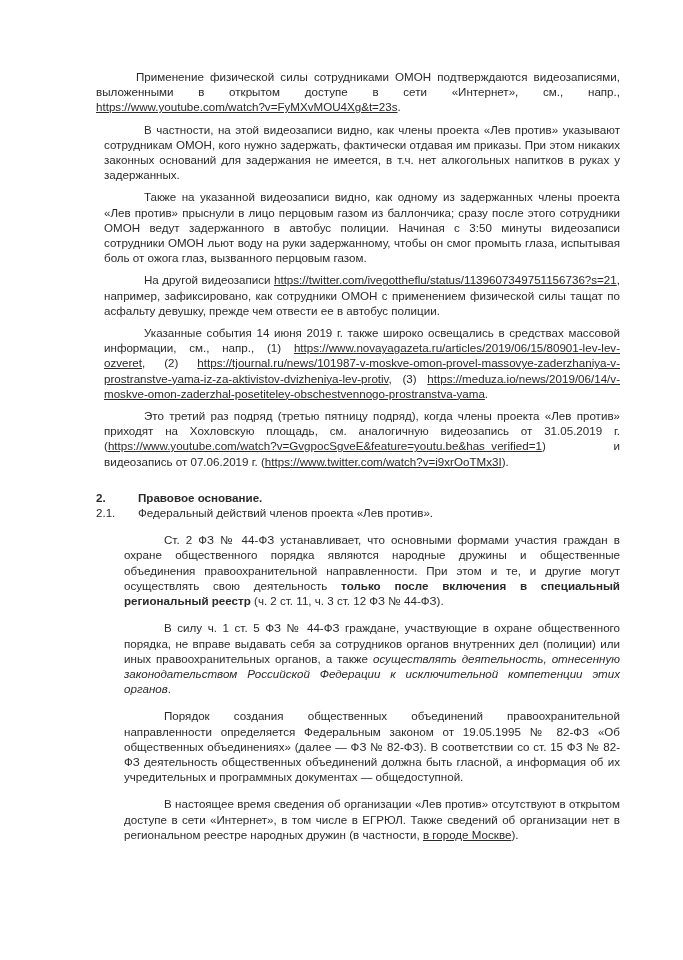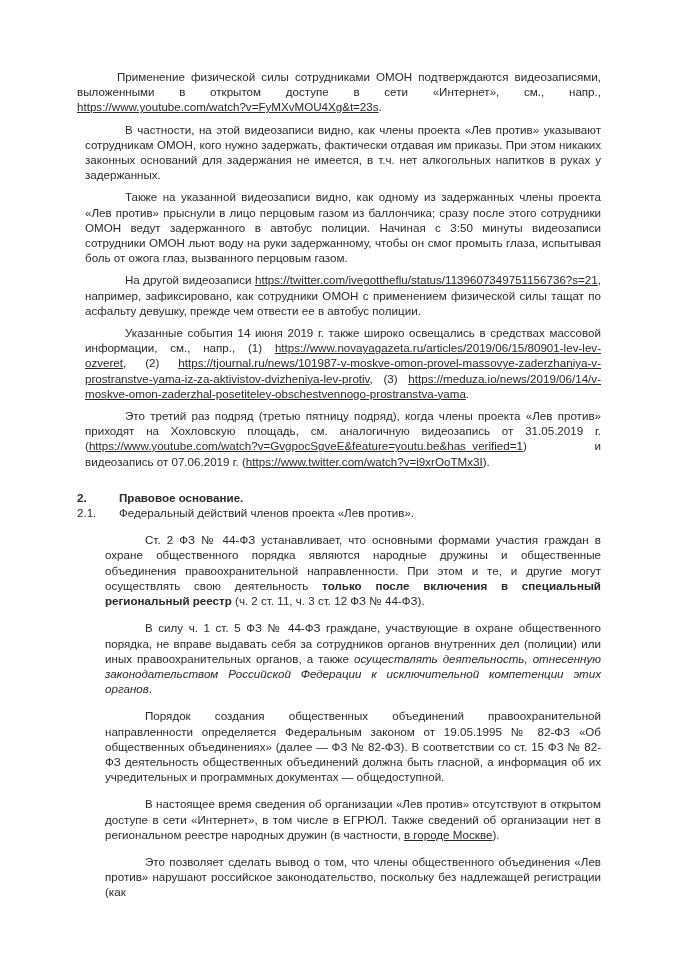--- a/index.html
+++ b/index.html
@@ -3,21 +3,21 @@
   <meta charset="utf-8">
   <style>
     html, body { margin: 0; padding: 0; background: #ffffff; }
     body {
       width: 683px; height: 960px; overflow: hidden; position: relative;
       font-family: "Liberation Sans", sans-serif;
       color: #2a2a2a;
       font-size: 11.6px;
       line-height: 15.2px;
     }
-    .page { position: absolute; left: 77px; top: 69px; width: 524px; }
+    .page { position: absolute; left: 96px; top: 69px; width: 524px; }
     p { margin: 0; text-align: justify; text-indent: 40px; }
     .gap { margin-top: 7px; margin-left: 8px; }
     .gap-lg { margin-top: 12px; margin-left: 28px; }
     a, .link { color: #2a2a2a; text-decoration: underline; }
     .heading { display: flex; text-indent: 0; }
     .heading .num { width: 42px; flex: none; }
     .bold { font-weight: bold; }
     .ital { font-style: italic; }
     .sec-head { margin-top: 21px; }
   </style>
@@ -49,15 +49,14 @@
 
 
   <p class="gap-lg"><span>Ст. 2 ФЗ № 44-ФЗ устанавливает, что основными формами участия граждан в охране общественного порядка являются народные дружины и общественные объединения правоохранительной направленности. При этом и те, и другие могут осуществлять свою деятельность </span><span class="bold">только после включения в специальный региональный реестр</span><span> (ч. 2 ст. 11, ч. 3 ст. 12 ФЗ № 44-ФЗ).</span></p>
 
   <p class="gap-lg"><span>В силу ч. 1 ст. 5 ФЗ № 44-ФЗ граждане, участвующие в охране общественного порядка, не вправе выдавать себя за сотрудников органов внутренних дел (полиции) или иных правоохранительных органов, а также </span><span class="ital">осуществлять деятельность, отнесенную законодательством Российской Федерации к исключительной компетенции этих органов</span><span>.</span></p>
 
   <p class="gap-lg">Порядок создания общественных объединений правоохранительной направленности определяется Федеральным законом от 19.05.1995 № 82-ФЗ «Об общественных объединениях» (далее — ФЗ № 82-ФЗ). В соответствии со ст. 15 ФЗ № 82-ФЗ деятельность общественных объединений должна быть гласной, а информация об их учредительных и программных документах — общедоступной.</p>
 
   <p class="gap-lg"><span>В настоящее время сведения об организации «Лев против» отсутствуют в открытом доступе в сети «Интернет», в том числе в ЕГРЮЛ. Также сведений об организации  нет в региональном реестре народных дружин (в частности, </span><a>в городе Москве</a><span>).</span></p>
 
-  <p class="gap-lg">Это позволяет сделать вывод о том, что члены общественного объединения «Лев против» нарушают российское законодательство, поскольку без надлежащей регистрации (как</p>
 
 </div>
 
 </body></html>

